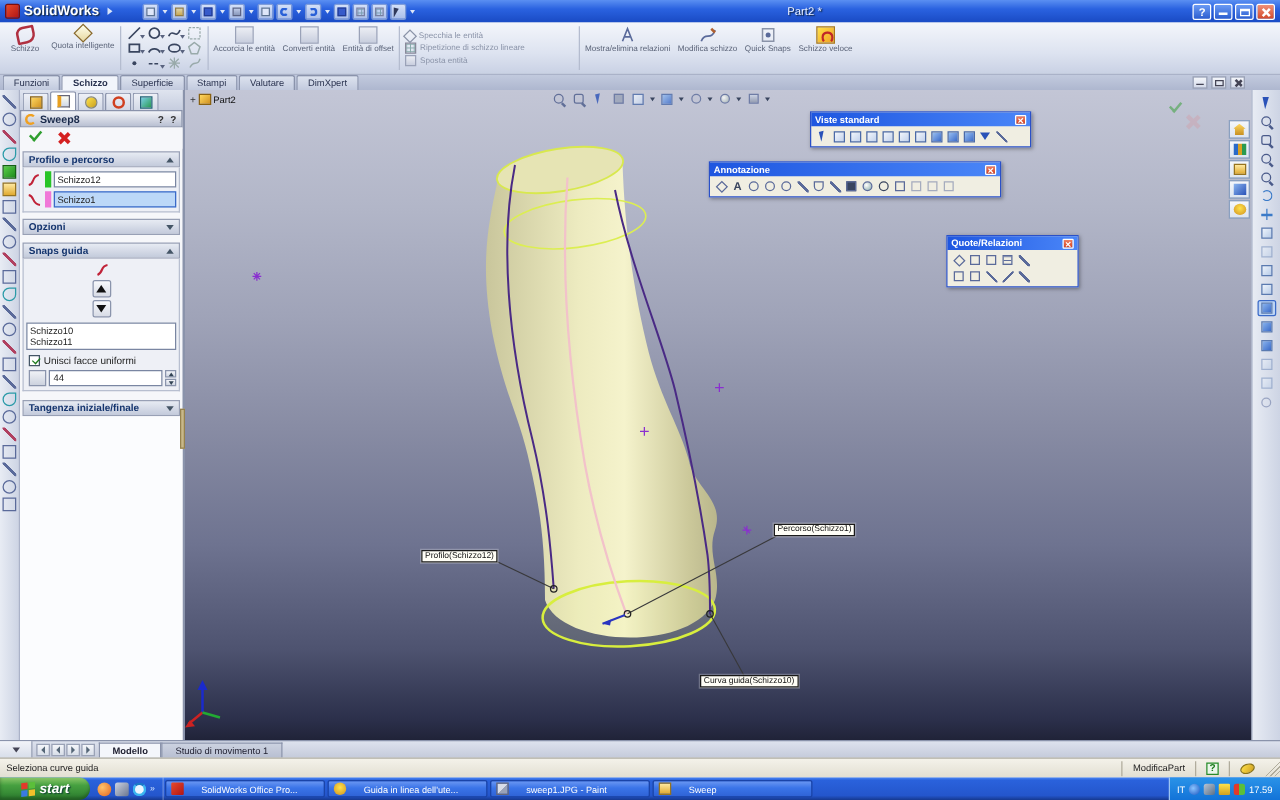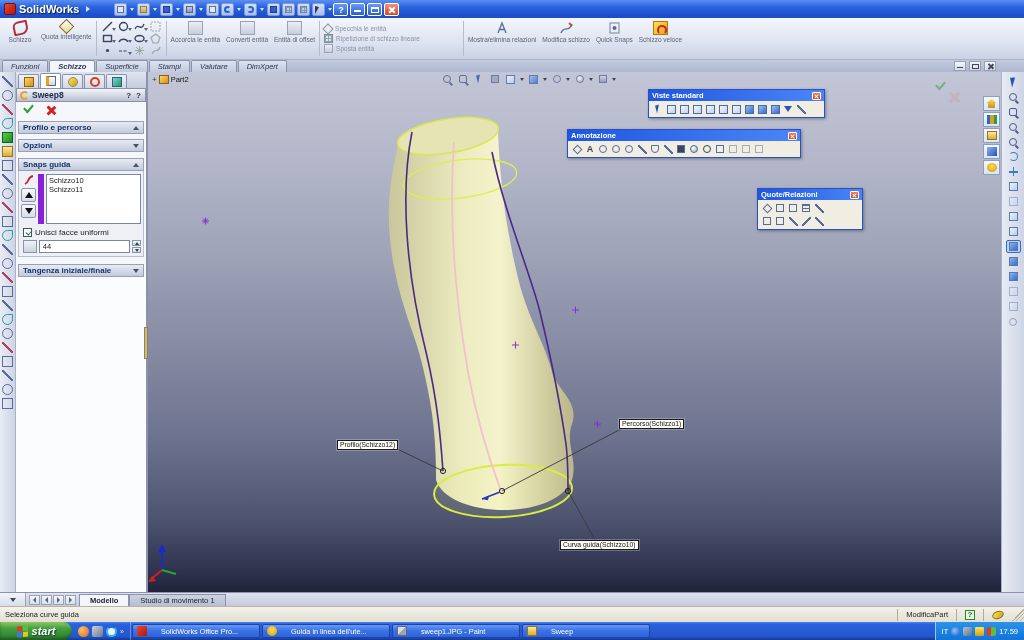--- a/index.html
+++ b/index.html
@@ -47,21 +47,21 @@
   .eg{position:relative;display:flex;align-items:center;justify-content:center;}
   .eg svg{display:block;}
   .eg .dd{position:absolute;right:-1px;bottom:2px;width:0;height:0;border-top:3px solid #5a6480;border-left:2.5px solid transparent;border-right:2.5px solid transparent;}
   .stack3{display:flex;flex-direction:column;justify-content:center;gap:1px;padding:0 3px;color:#8a93a8;}
   .st-row{display:flex;align-items:center;gap:3px;font-size:6.5px;}
   .st-ic{width:9px;height:9px;}
   .veloce-ic{width:14px;height:13px;background:linear-gradient(135deg,#ffe24a,#f0a020);border:1px solid #a87818;position:relative;}
   .veloce-ic::after{content:"";position:absolute;left:3px;top:3px;width:6px;height:6px;border:2px solid #c02828;border-radius:50%;border-bottom-color:transparent;}
 
   
-  .tabrow{height:12px;background:linear-gradient(180deg,#c2cade,#aeb7cf);display:flex;padding-left:2px;position:relative;font-style:italic;}
+  .tabrow{height:12px;background:linear-gradient(180deg,#c2cade,#aeb7cf);display:flex;padding-left:2px;position:relative;}
   .ftab{padding:1px 8px 1px;font-size:7.5px;border:1px solid #8a93ab;border-bottom:none;background:linear-gradient(180deg,#dde3ef,#c2cade);margin-right:1px;border-radius:2px 2px 0 0;color:#2a3350;}
   .ftab.active{background:#f2f5fb;font-weight:bold;}
   .doc-ctrls{position:absolute;right:28px;top:1px;display:flex;gap:3px;}
   .dbtn{width:12px;height:10px;border:1px solid #99a1b5;background:linear-gradient(180deg,#f4f6fa,#d4daea);position:relative;}
   .dbtn .bar{position:absolute;left:2px;bottom:2px;width:6px;height:1.5px;background:#445;}
   .dbtn .box{position:absolute;left:2px;top:2px;width:7px;height:5px;border:1px solid #445;}
   .dbtn .x1,.dbtn .x2{position:absolute;left:5px;top:1px;width:1.5px;height:7px;background:#445;}
   .dbtn .x1{transform:rotate(45deg);} .dbtn .x2{transform:rotate(-45deg);}
 
   
@@ -117,21 +117,21 @@
   .chev-dn{width:0;height:0;border-top:4px solid #456;border-left:3.5px solid transparent;border-right:3.5px solid transparent;}
   .grp-bd{background:#eef0f6;border:1px solid #b8bfd0;border-top:none;margin:0 2px;padding:3px 2px;}
   .selrow{display:flex;align-items:center;gap:2px;margin-bottom:3px;}
   .selrow:last-child{margin-bottom:0;}
   .swicon{width:13px;height:12px;flex:none;}
   .swatch{width:5px;height:13px;flex:none;}
   .sw-green{background:#28c428;}
   .sw-pink{background:#f078d8;}
   .fld{flex:1;height:13px;border:1px solid #7a86a2;background:#fff;display:flex;align-items:center;padding:0 2px;font-size:7.5px;}
   .fld.sel{background:#bcd8f8;border-color:#3a6ac8;}
-  .guidebox{display:flex;gap:2px;}
+  .guidebox{display:flex;gap:2px;flex-direction:column;}
   .gb-left{display:flex;flex-direction:column;gap:2px;align-items:center;}
   .updn{width:15px;height:14px;border:1px solid #8a94ac;background:linear-gradient(180deg,#f8f9fb,#d8dce6);display:flex;align-items:center;justify-content:center;border-radius:2px;}
   .ar-up{width:0;height:0;border-bottom:6px solid #111;border-left:4px solid transparent;border-right:4px solid transparent;}
   .ar-dn{width:0;height:0;border-top:6px solid #111;border-left:4px solid transparent;border-right:4px solid transparent;}
   .sw-purple{width:6px;background:#8a20d8;flex:none;}
   .listbox{flex:1;height:50px;border:1px solid #7a86a2;background:#fff;padding:1px 2px;font-size:7.5px;line-height:9px;}
   .chkrow{display:flex;align-items:center;gap:3px;margin:4px 0 3px 2px;}
   .cbox{width:9px;height:9px;border:1px solid #456;background:#fff;position:relative;}
   .cbox::after{content:"";position:absolute;left:1.5px;top:1px;width:5px;height:3px;border-left:1.6px solid #1a7a1a;border-bottom:1.6px solid #1a7a1a;transform:rotate(-48deg);}
   .spinrow{display:flex;align-items:center;gap:2px;margin-left:2px;}
@@ -273,20 +273,21 @@
           <i class="i-grid"></i>
         </span>
       <span class="std-ic">
           <i class="i-grid"></i>
         </span>
       <span class="std-ic">
           <i class="i-sel"></i>
         </span>
         <span class="mini-drop"></span>
     </div>
+    <div class="tb-title">Part2 *</div>
     <div class="win-btns">
       <span class="wbtn">
           <span class="q">?</span>
         </span>
       <span class="wbtn">
           <span class="bar"></span>
         </span>
       <span class="wbtn">
           <span class="box"></span>
         </span>
@@ -508,20 +509,36 @@
       <div class="okrow">
         <span class="chk"></span>
         <span class="xmk"></span>
       </div>
 
       <div class="grp-hd">
         <span>Profilo e percorso</span>
           <span class="sp"></span>
         <span class="chev-up"></span>
       </div>
+      <div class="grp-bd">
+        <div class="selrow">
+          <span class="swicon"><svg width="13" height="12">
+                <path d="M2 10 C7 9 4 3 10 2" fill="none" stroke="#c02238" stroke-width="1.6"></path>
+              </svg></span>
+          <span class="swatch sw-green"></span>
+          <span class="fld">Schizzo12</span>
+        </div>
+        <div class="selrow">
+          <span class="swicon"><svg width="13" height="12">
+                <path d="M2 2 C7 3 4 9 11 10" fill="none" stroke="#c02238" stroke-width="1.6"></path>
+              </svg></span>
+          <span class="swatch sw-pink"></span>
+          <span class="fld sel">Schizzo1</span>
+        </div>
+      </div>
 
       <div class="grp-hd" style="margin-top:5px;">
         <span>Opzioni</span>
           <span class="sp"></span>
         <span class="chev-dn"></span>
       </div>
 
       <div class="grp-hd" style="margin-top:6px;">
         <span>Snaps guida</span>
           <span class="sp"></span>

